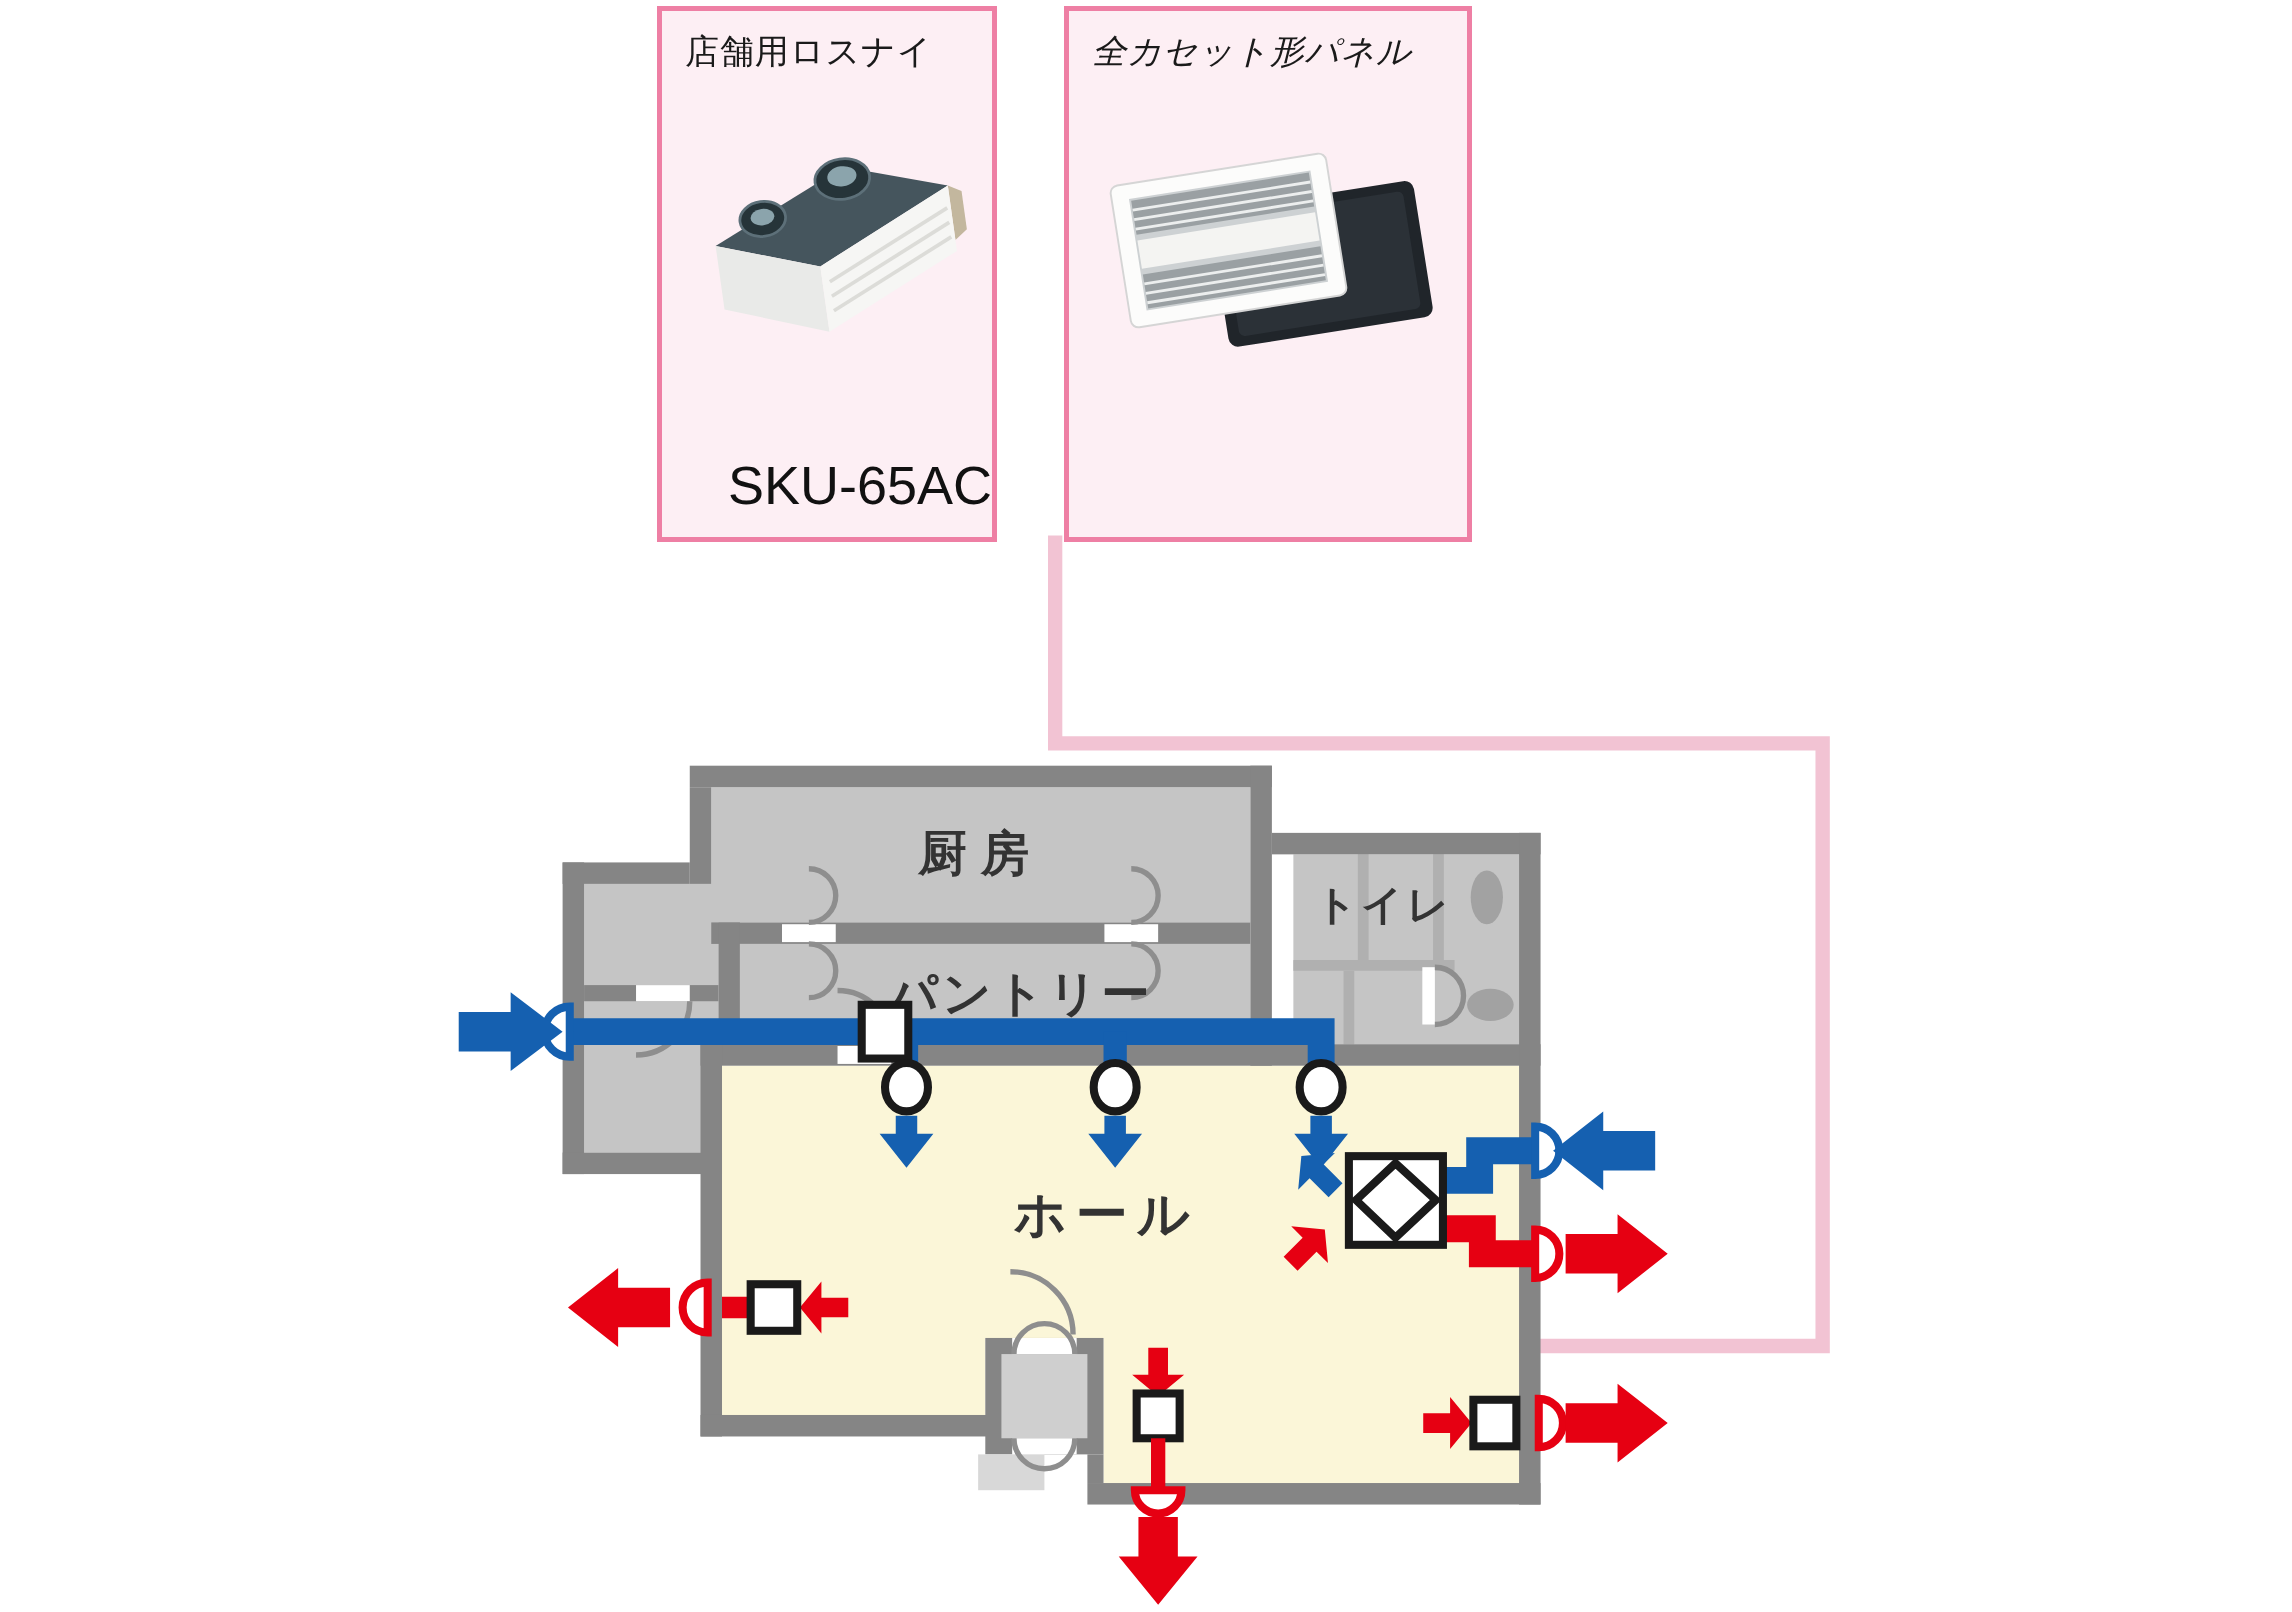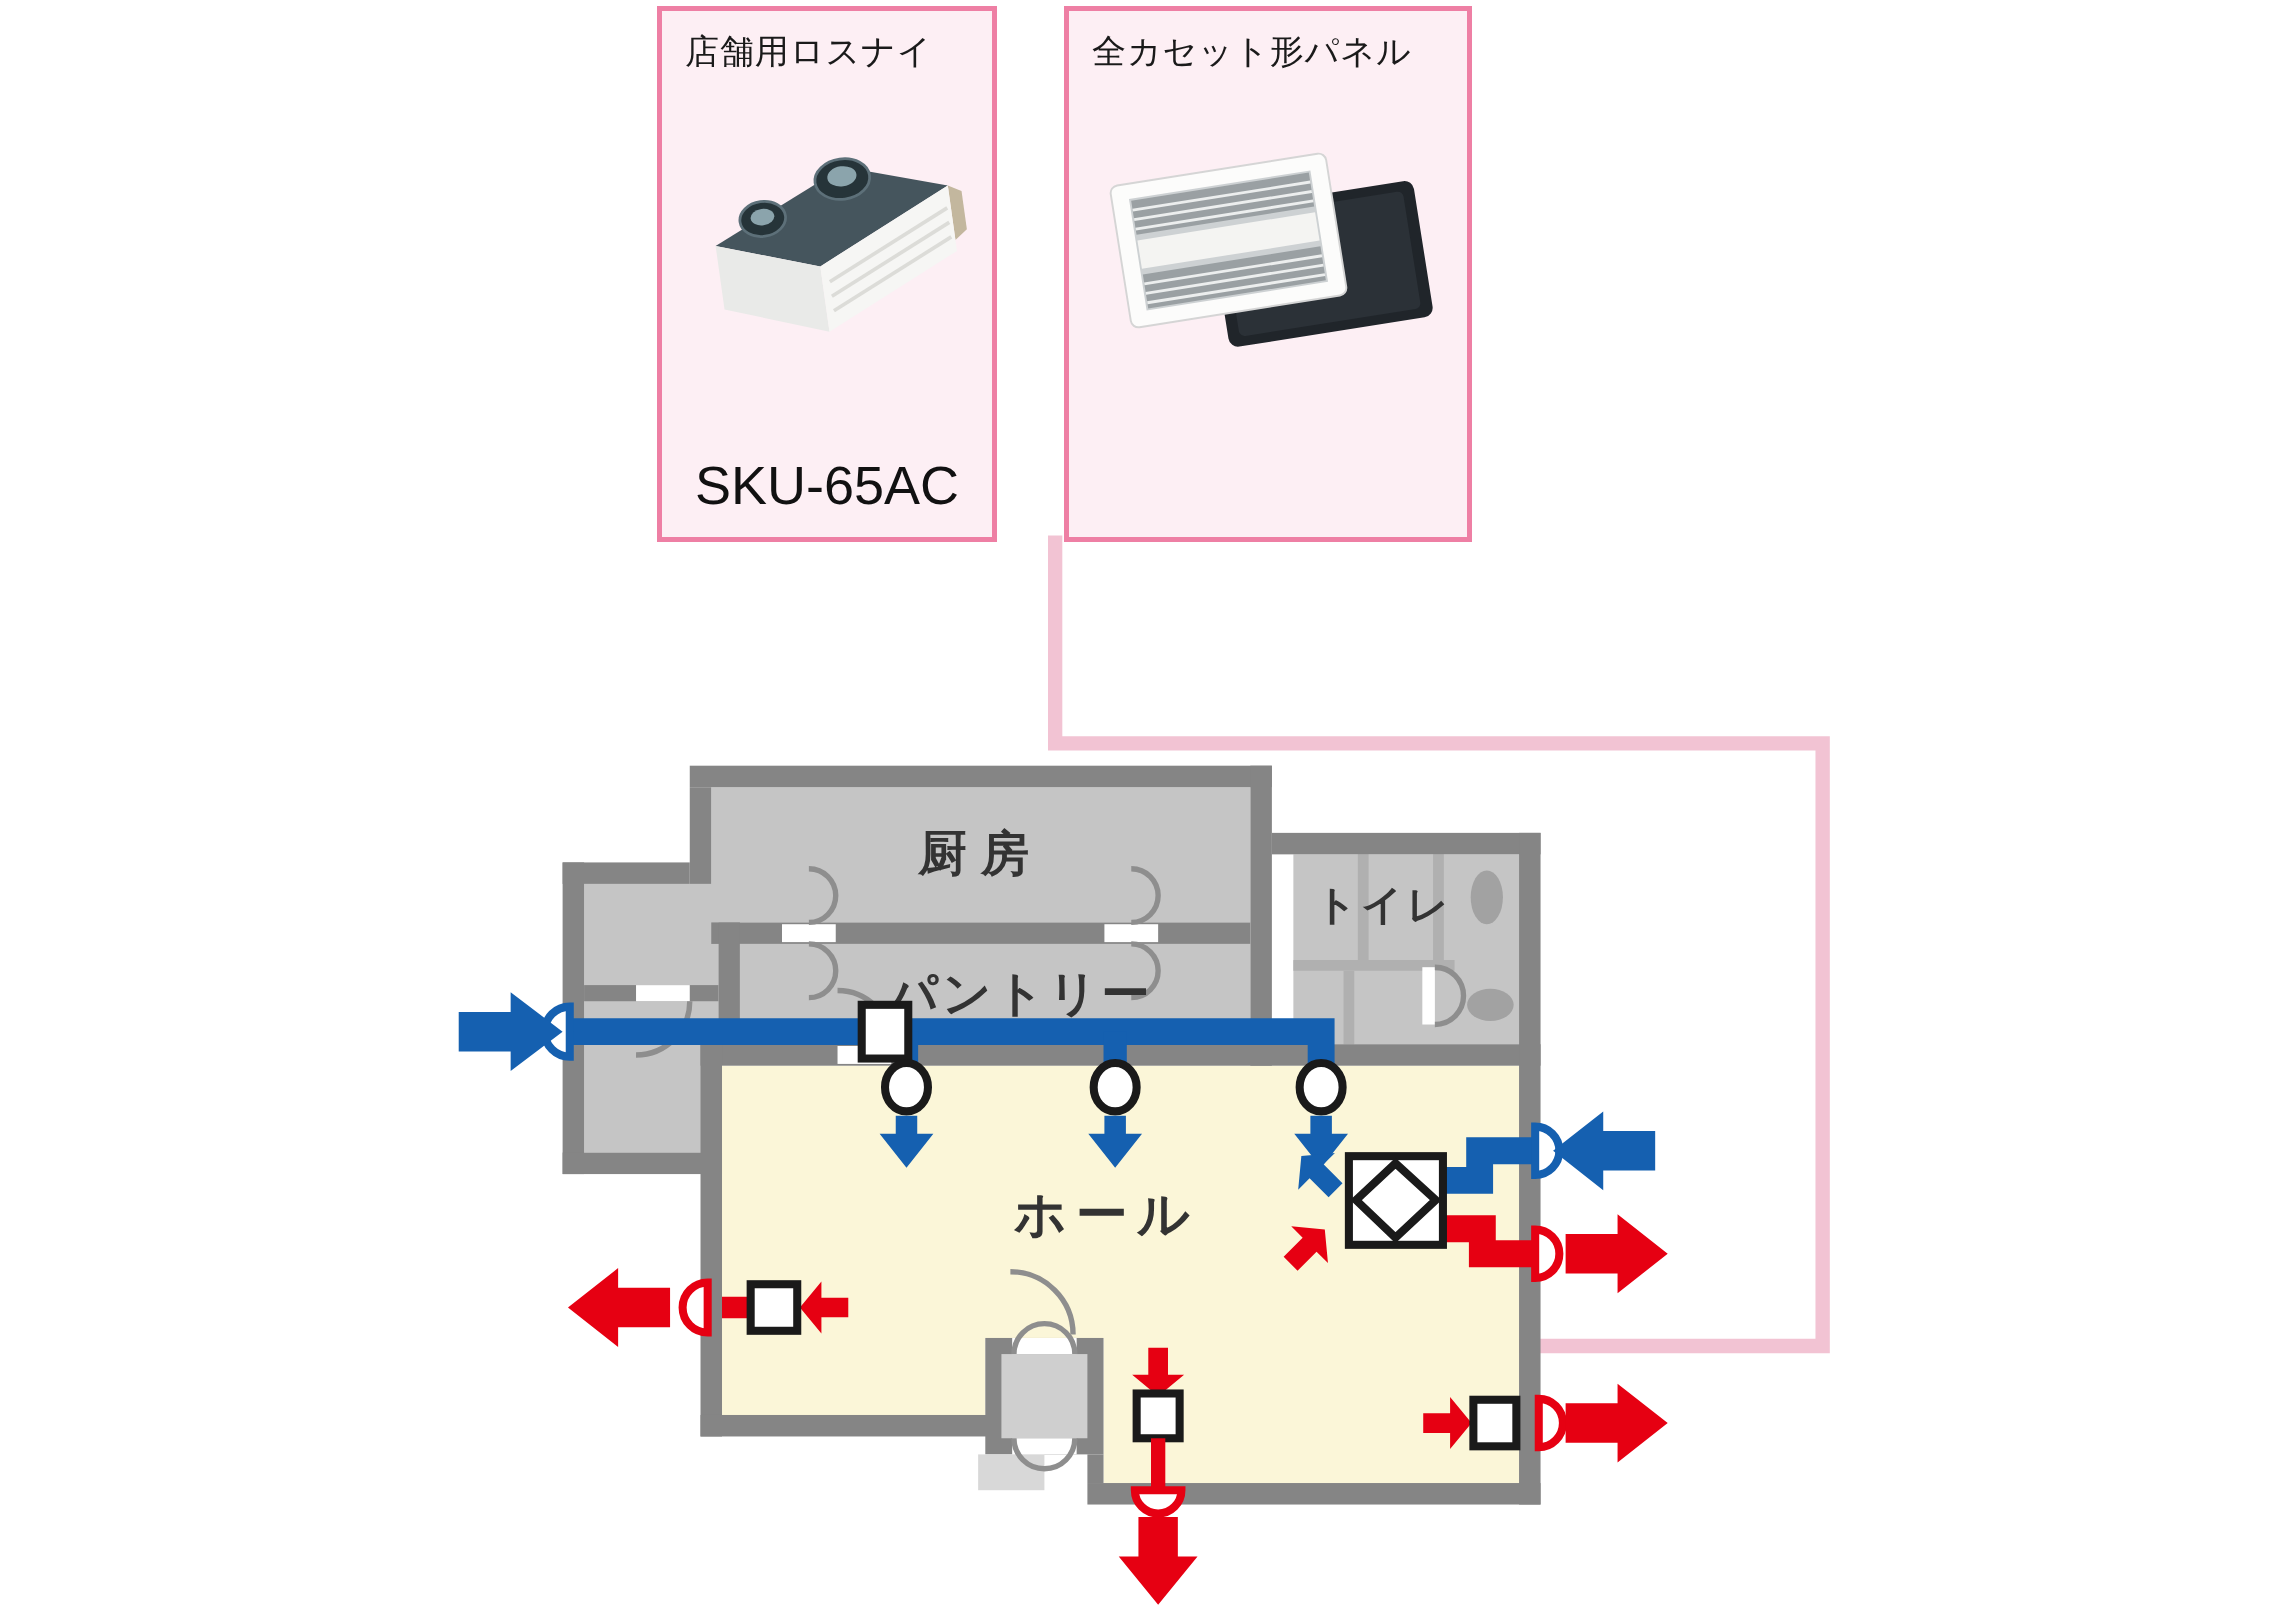--- a/index.html
+++ b/index.html
@@ -44,21 +44,21 @@
   .card-title{
     position:absolute;top:19.7px;left:23px;
     font-size:34px;line-height:1.2;color:#1a1a1a;
     letter-spacing:0.9px;
   }
   .card-art{position:absolute;left:0;top:93px;width:100%;height:287px;}
   .card-model{
     position:absolute;bottom:21.5px;left:0;width:100%;
     text-align:center;color:#111;
   }
-  .model-1{font-size:54px;}
+  .model-1{font-size:54px;text-align:right;}
   .model-2{font-size:47px;}
 </style>
 </head>
 <body>
 
 <div class="canvas">
 
   <svg class="plan-svg" viewBox="0 0 2560 1800">
 
     <path class="connector" d="M 1178 598 L 1178 830 L 2035 830 L 2035 1503 L 1556 1503 L 1556 1378"></path>
@@ -209,21 +209,21 @@
         <line x1="178" y1="218" x2="316" y2="156" stroke="#dcdcd8" stroke-width="4"></line>
         <ellipse cx="115" cy="108" rx="25" ry="19" fill="#263439" stroke="#5d7079" stroke-width="3"></ellipse>
         <ellipse cx="115" cy="106" rx="13" ry="9" fill="#8ba4ac"></ellipse>
         <ellipse cx="207" cy="77" rx="30" ry="22" fill="#263439" stroke="#5d7079" stroke-width="3"></ellipse>
         <ellipse cx="207" cy="74" rx="16" ry="11" fill="#8ba4ac"></ellipse>
       </g>
     </svg>
     <div class="card-model model-1">SKU-65AC</div>
   </div>
 
-  <div class="card" style="left:1064px;top:6.3px;width:408px;height:536px;">
+  <div class="card" style="left:1064px;top:6.3px;width:408px;height:536px;font-style:italic;">
     <div class="card-title">全カセット形パネル</div>
     <svg class="card-art" viewBox="0 0 360 300">
       <g transform="rotate(-9 230 170)">
         <rect x="128" y="96" width="216" height="144" rx="10" fill="#20252a"></rect>
         <rect x="140" y="106" width="192" height="124" rx="6" fill="#2b3137"></rect>
       </g>
       <g transform="rotate(-9 150 150)">
         <rect x="26" y="66" width="228" height="150" rx="8" fill="#fcfcfb" stroke="#d5d5d5" stroke-width="2"></rect>
         <rect x="44" y="82" width="192" height="118" fill="#cdd1d3"></rect>
         <rect x="46" y="84" width="188" height="36" fill="#9aa0a3"></rect>

